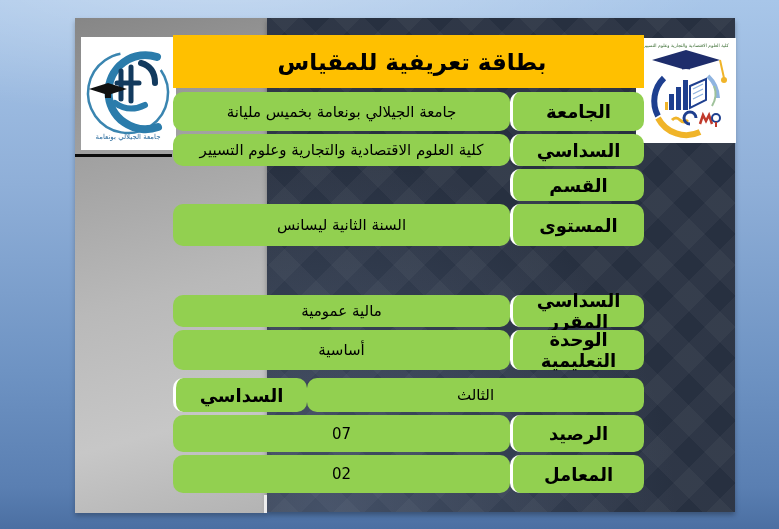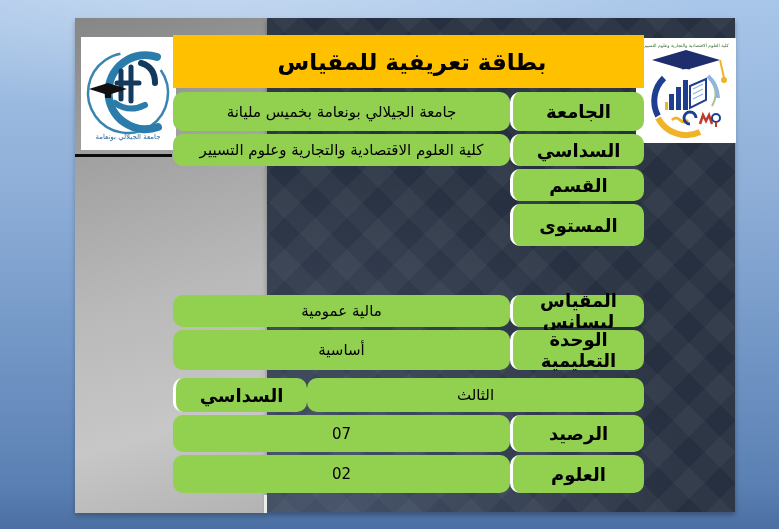--- a/index.html
+++ b/index.html
@@ -97,38 +97,39 @@
     </div>
     <div class="idrow" style="height:32px;margin-top:3px;">
       <div class="cell label">السداسي</div>
       <div class="cell value">كلية العلوم الاقتصادية والتجارية وعلوم التسيير</div>
     </div>
     <div class="idrow" style="height:32px;margin-top:3px;">
       <div class="cell label">القسم</div>
     </div>
     <div class="idrow" style="height:42px;margin-top:3px;">
       <div class="cell label">المستوى</div>
+      <div class="cell value">السنة الثانية ليسانس</div>
     </div>
     <div class="idrow" style="height:39px;margin-top:5px;">
     </div>
     <div class="idrow" style="height:32px;margin-top:5px;">
-      <div class="cell label">المقياس ليسانس</div>
+      <div class="cell label">السداسي المقرر</div>
       <div class="cell value">مالية عمومية</div>
     </div>
     <div class="idrow" style="height:40px;margin-top:3px;">
       <div class="cell label">الوحدة التعليمية</div>
       <div class="cell value">أساسية</div>
     </div>
     <div class="idrow" style="height:34px;margin-top:8px;">
       <div class="cell value">الثالث</div>
       <div class="cell label">السداسي</div>
     </div>
     <div class="idrow" style="height:37px;margin-top:3px;">
       <div class="cell label">الرصيد</div>
       <div class="cell value">07</div>
     </div>
     <div class="idrow" style="height:38px;margin-top:3px;">
-      <div class="cell label">العلوم</div>
+      <div class="cell label">المعامل</div>
       <div class="cell value">02</div>
     </div>
   </div>
 
 </div>
 
 </body></html>

